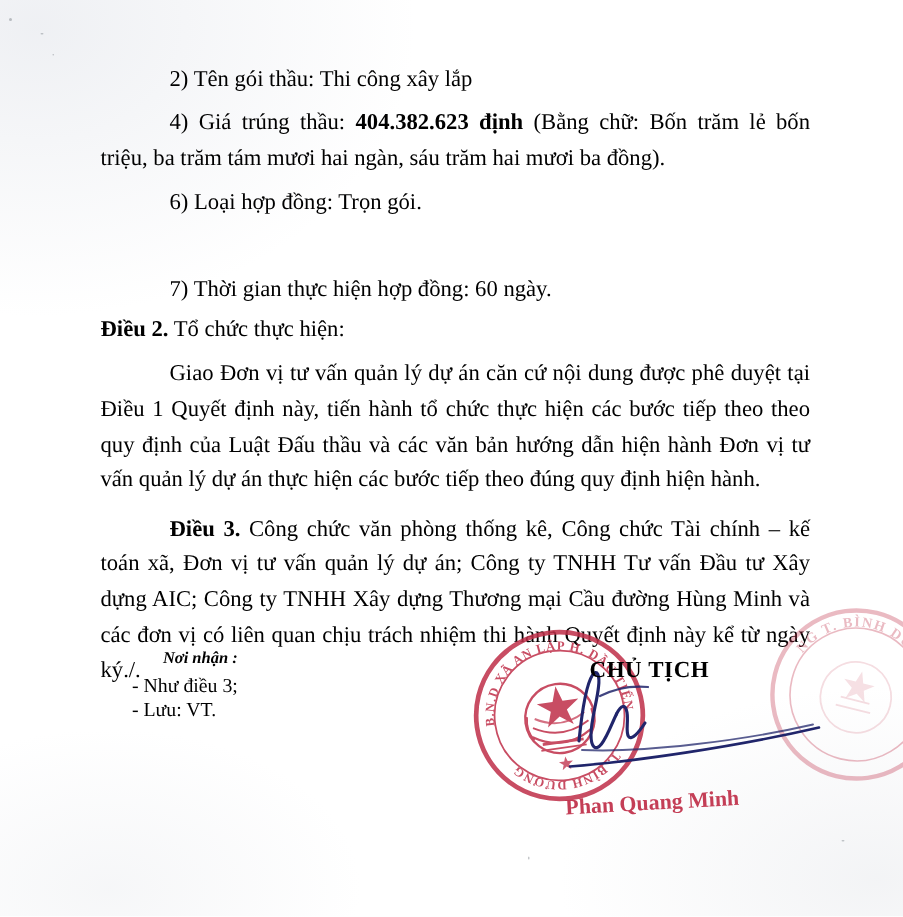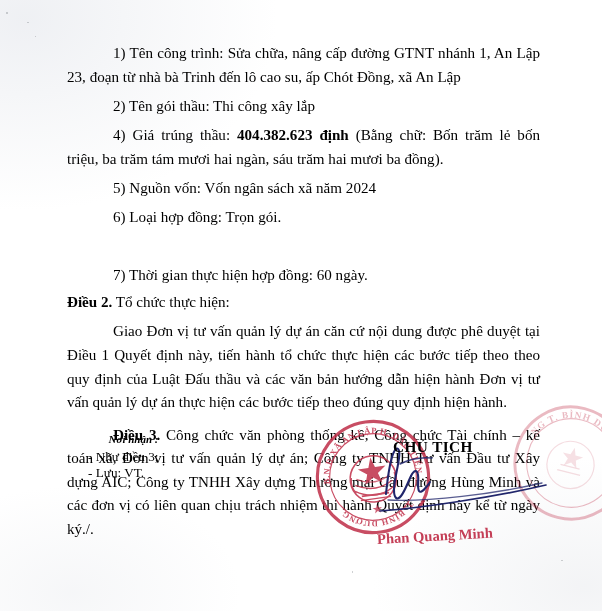--- a/index.html
+++ b/index.html
@@ -147,36 +147,30 @@
   <div class="scan-tint"></div>
 
   <div class="speck" style="left:6px;top:12px;width:2px;height:2px;"></div>
   <div class="speck" style="left:27px;top:22px;width:2px;height:1px;"></div>
   <div class="speck" style="left:35px;top:36px;width:1px;height:1px;"></div>
   <div class="speck" style="left:561px;top:560px;width:2px;height:1px;"></div>
   <div class="speck" style="left:352px;top:571px;width:1px;height:2px;"></div>
 
   <div id="textblock">
 
-    <p class="para">
-      <span>1)</span><span> </span><span>Tên công trình:</span><span> </span><span>Sửa chữa, nâng cấp đường GTNT nhánh 1, An Lập 23, đoạn từ nhà bà Trinh đến lô cao su, ấp Chót Đồng, xã An Lập</span>
-    </p>
 
     <p class="para">
       <span>2)</span><span> </span><span>Tên gói thầu:</span><span> </span><span>Thi công xây lắp</span>
     </p>
 
 
     <p class="para">
       <span>4)</span><span> </span><span>Giá trúng thầu:</span><span> </span><span class="b">404.382.623 định</span><span> </span><span>(Bằng chữ: Bốn trăm lẻ bốn triệu, ba trăm tám mươi hai ngàn, sáu trăm hai mươi ba đồng).</span>
     </p>
 
-    <p class="para">
-      <span>5)</span><span> </span><span>Nguồn vốn:</span><span> </span><span>Vốn ngân sách xã năm 2024</span>
-    </p>
 
     <p class="para">
       <span>6)</span><span> </span><span>Loại hợp đồng:</span><span> </span><span>Trọn gói.</span>
     </p>
 
     <p class="para tight">
       <span>7)</span><span> </span><span>Thời gian thực hiện hợp đồng:</span><span> </span><span>60 ngày.</span>
     </p>
 
     <p class="para" style="text-indent:0;">

